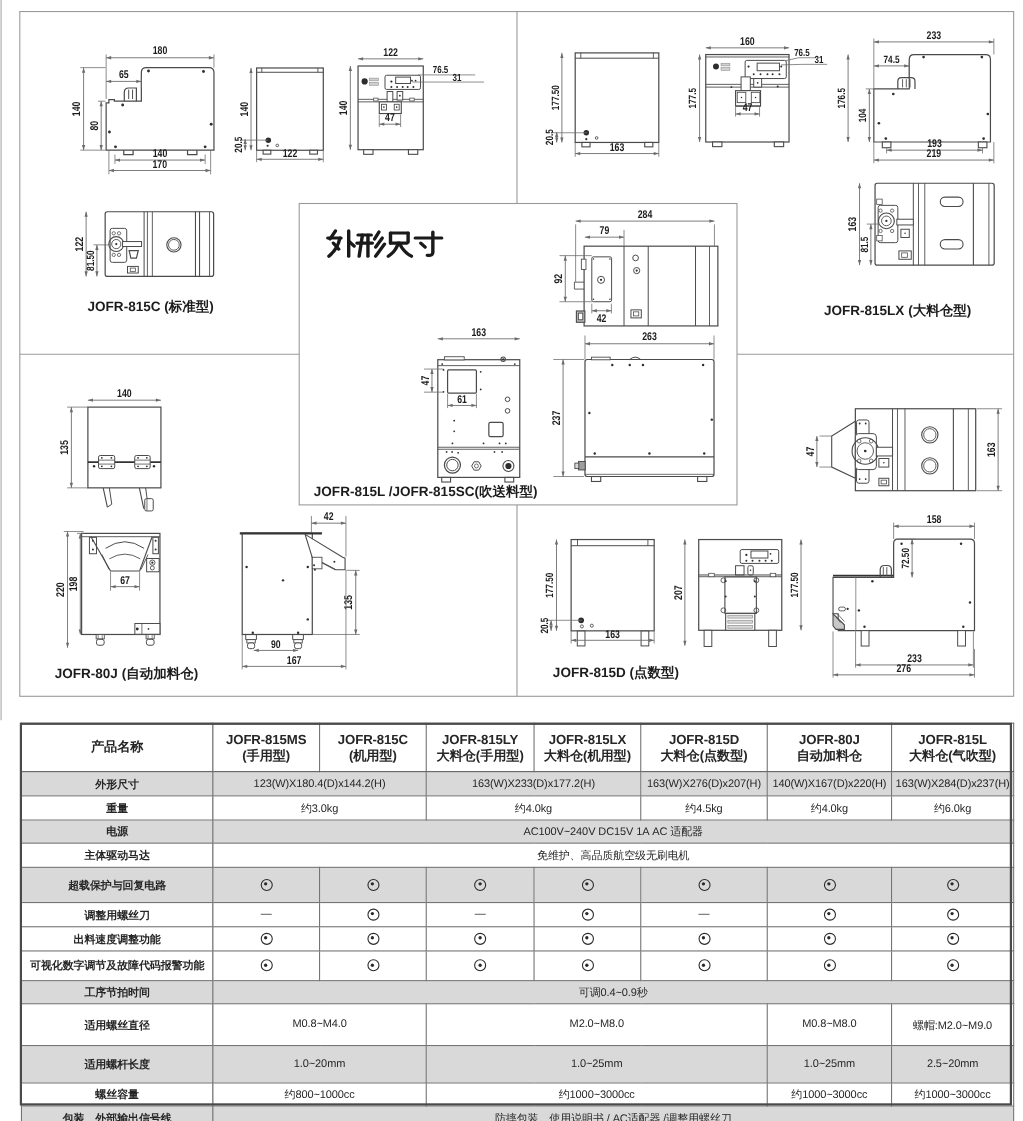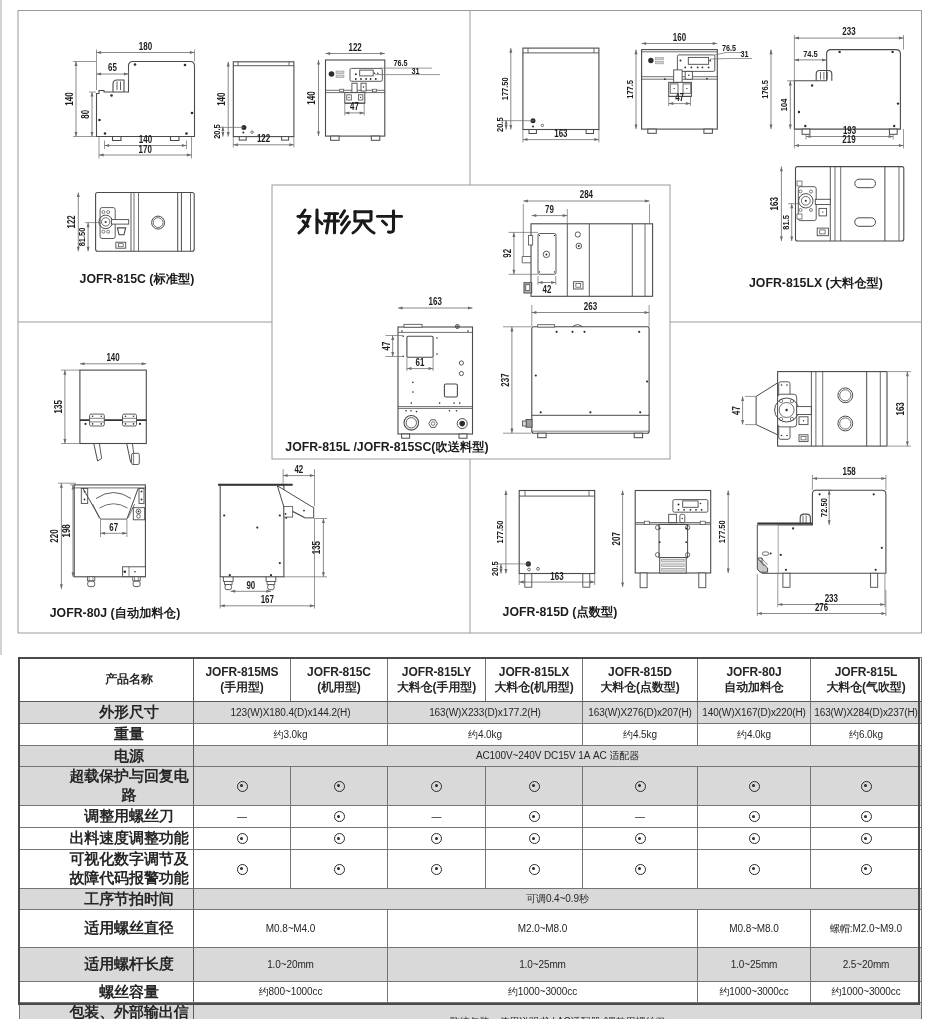--- a/index.html
+++ b/index.html
@@ -1,25 +1,25 @@
 <!DOCTYPE html>
 <html><head><meta charset="utf-8">
 <style>
 html,body{margin:0;padding:0;}
 body{width:930px;height:1019px;background:#ffffff;font-family:"Liberation Sans",sans-serif;}
 #page{position:relative;width:930px;height:1019px;overflow:hidden;}
 #drw{position:absolute;left:0;top:0;}
 #spec{position:absolute;left:19px;top:657px;width:902px;height:348px;border-collapse:collapse;table-layout:fixed;font-family:"Liberation Sans",sans-serif;}
 #spec td{border:1px solid #757575;text-align:center;vertical-align:middle;font-size:10px;color:#262626;padding:0;overflow:hidden;letter-spacing:-0.1px;}
 #spec .g{background:#d9d9d9;}
-#spec .lbl{font-weight:bold;font-size:15px;}
+#spec .lbl{font-weight:bold;font-size:10px;}
 #spec .hd{font-weight:bold;font-size:12px;line-height:15px;}
 .c{width:9px;height:9px;border:1px solid #2a2a2a;border-radius:50%;display:inline-block;position:relative;vertical-align:middle;}
 .c::after{content:"";position:absolute;left:2.5px;top:2.5px;width:3px;height:3px;background:#2a2a2a;border-radius:50%;}
-#spec td:first-child{border-right:1.5px solid #5a5a5a;padding-left:45px;}
+#spec td:first-child{border-right:1.5px solid #5a5a5a;}
 #spec tr:first-child td{border-bottom:1.5px solid #5a5a5a;}
 </style></head>
 <body>
 <div id="page">
 <div id="drw">
 <svg width="930" height="655" viewBox="0 0 930 655" font-family="Liberation Sans, sans-serif">
 
 <rect x="0" y="0" width="930" height="655" fill="#ffffff" stroke="none" stroke-width="0"></rect>
 
 <line x1="1" y1="0" x2="1" y2="655" stroke="#b5b5b5" stroke-width="1.2"></line>
@@ -862,20 +862,24 @@
 <td>约4.5kg</td>
 <td>约4.0kg</td>
 <td>约6.0kg</td>
 </tr>
 
 <tr class="g" style="height:21px">
 <td class="lbl">电源</td>
 <td colspan="7">AC100V~240V&nbsp;DC15V&nbsp;1A&nbsp;AC&nbsp;适配器</td>
 </tr>
 
+<tr style="height:22px">
+<td class="lbl">主体驱动马达</td>
+<td colspan="7">免维护、高品质航空级无刷电机</td>
+</tr>
 
 <tr class="g" style="height:32px">
 <td class="lbl">超载保护与回复电路</td>
 <td><span class="c"></span></td>
           <td><span class="c"></span></td>
           <td><span class="c"></span></td>
           <td><span class="c"></span></td>
           <td><span class="c"></span></td>
           <td><span class="c"></span></td>
           <td><span class="c"></span></td>

